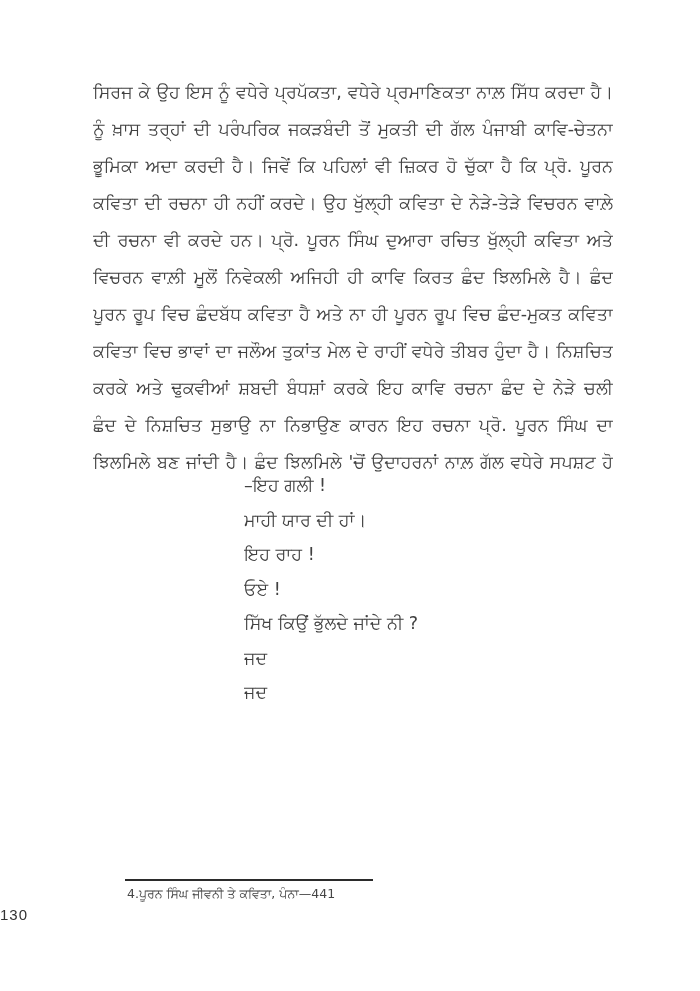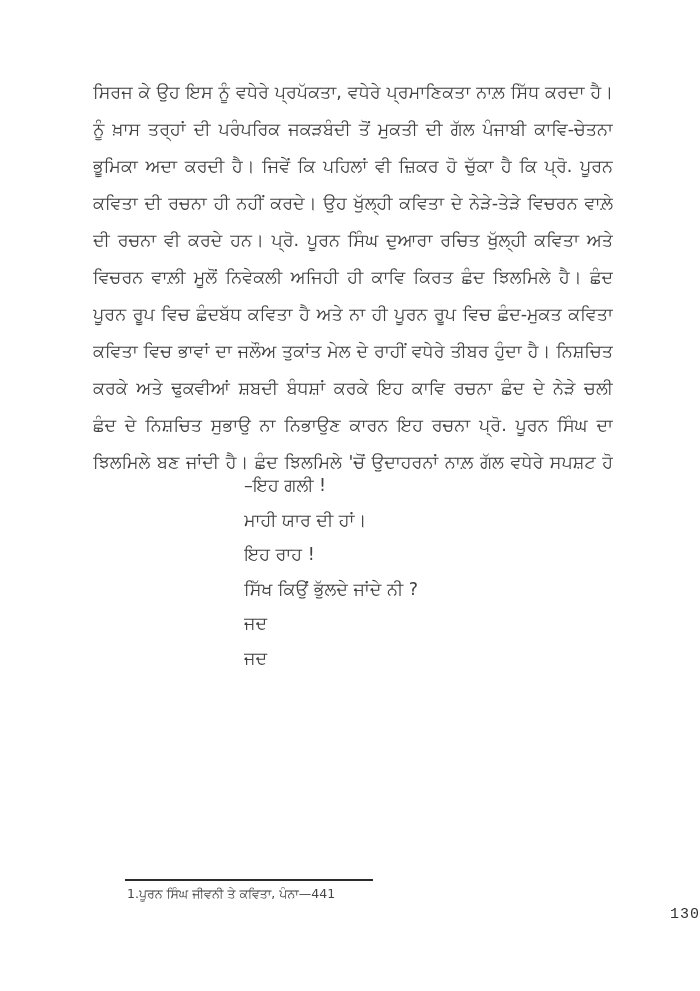--- a/index.html
+++ b/index.html
@@ -58,22 +58,22 @@
     top: 886px;
     font-size: 12.5px;
     color: #454545;
     white-space: nowrap;
   }
   .page-number {
     position: absolute;
     left: 0;
     top: 906px;
     width: 700px;
-    text-align: right;
-    font-family: Liberation Mono, monospace;
+    text-align: left;
+    font-family: Liberation Sans, sans-serif;
     font-size: 15px;
     color: #323232;
     letter-spacing: 1px;
   }
 </style>
 </head>
 <body>
 
 <div class="page">
 
@@ -88,24 +88,25 @@
     <div class="body-line">ਕਵਿਤਾ ਵਿਚ ਭਾਵਾਂ ਦਾ ਜਲੌਅ ਤੁਕਾਂਤ ਮੇਲ ਦੇ ਰਾਹੀਂ ਵਧੇਰੇ ਤੀਬਰ ਹੁੰਦਾ ਹੈ। ਨਿਸ਼ਚਿਤ ਤੁਕਾਂਤਕਾਰੀ</div>
     <div class="body-line">ਕਰਕੇ ਅਤੇ ਢੁਕਵੀਆਂ ਸ਼ਬਦੀ ਬੰਧਸ਼ਾਂ ਕਰਕੇ ਇਹ ਕਾਵਿ ਰਚਨਾ ਛੰਦ ਦੇ ਨੇੜੇ ਚਲੀ ਜਾਂਦੀ ਹੈ। ਪਰ</div>
     <div class="body-line">ਛੰਦ ਦੇ ਨਿਸ਼ਚਿਤ ਸੁਭਾਉ ਨਾ ਨਿਭਾਉਣ ਕਾਰਨ ਇਹ ਰਚਨਾ ਪ੍ਰੋ. ਪੂਰਨ ਸਿੰਘ ਦਾ ਨਵੇਕਲਾ ਛੰਦ</div>
     <div class="body-line">ਝਿਲਮਿਲੇ ਬਣ ਜਾਂਦੀ ਹੈ। ਛੰਦ ਝਿਲਮਿਲੇ 'ਚੋਂ ਉਦਾਹਰਨਾਂ ਨਾਲ਼ ਗੱਲ ਵਧੇਰੇ ਸਪਸ਼ਟ ਹੋ ਸਕਦੀ ਹੈ:</div>
   </div>
 
   <div class="poem">
     <div class="poem-line">–ਇਹ ਗਲੀ !</div>
     <div class="poem-line">ਮਾਹੀ ਯਾਰ ਦੀ ਹਾਂ।</div>
     <div class="poem-line">ਇਹ ਰਾਹ !</div>
+    <div class="poem-line">ਓਏ !</div>
     <div class="poem-line">ਸਿੱਖ ਕਿਉਂ ਭੁੱਲਦੇ ਜਾਂਦੇ ਨੀ ?</div>
     <div class="poem-line">ਜਦ</div>
     <div class="poem-line">ਜਦ</div>
   </div>
 
   <div class="footnote-rule"></div>
 
-  <div class="footnote">1.ਪੂਰਨ ਸਿੰਘ ਜੀਵਨੀ ਤੇ ਕਵਿਤਾ, ਪੰਨਾ—441</div>
+  <div class="footnote">4.ਪੂਰਨ ਸਿੰਘ ਜੀਵਨੀ ਤੇ ਕਵਿਤਾ, ਪੰਨਾ—441</div>
 
   <div class="page-number">130</div>
 
 </div>
 
 </body></html>

